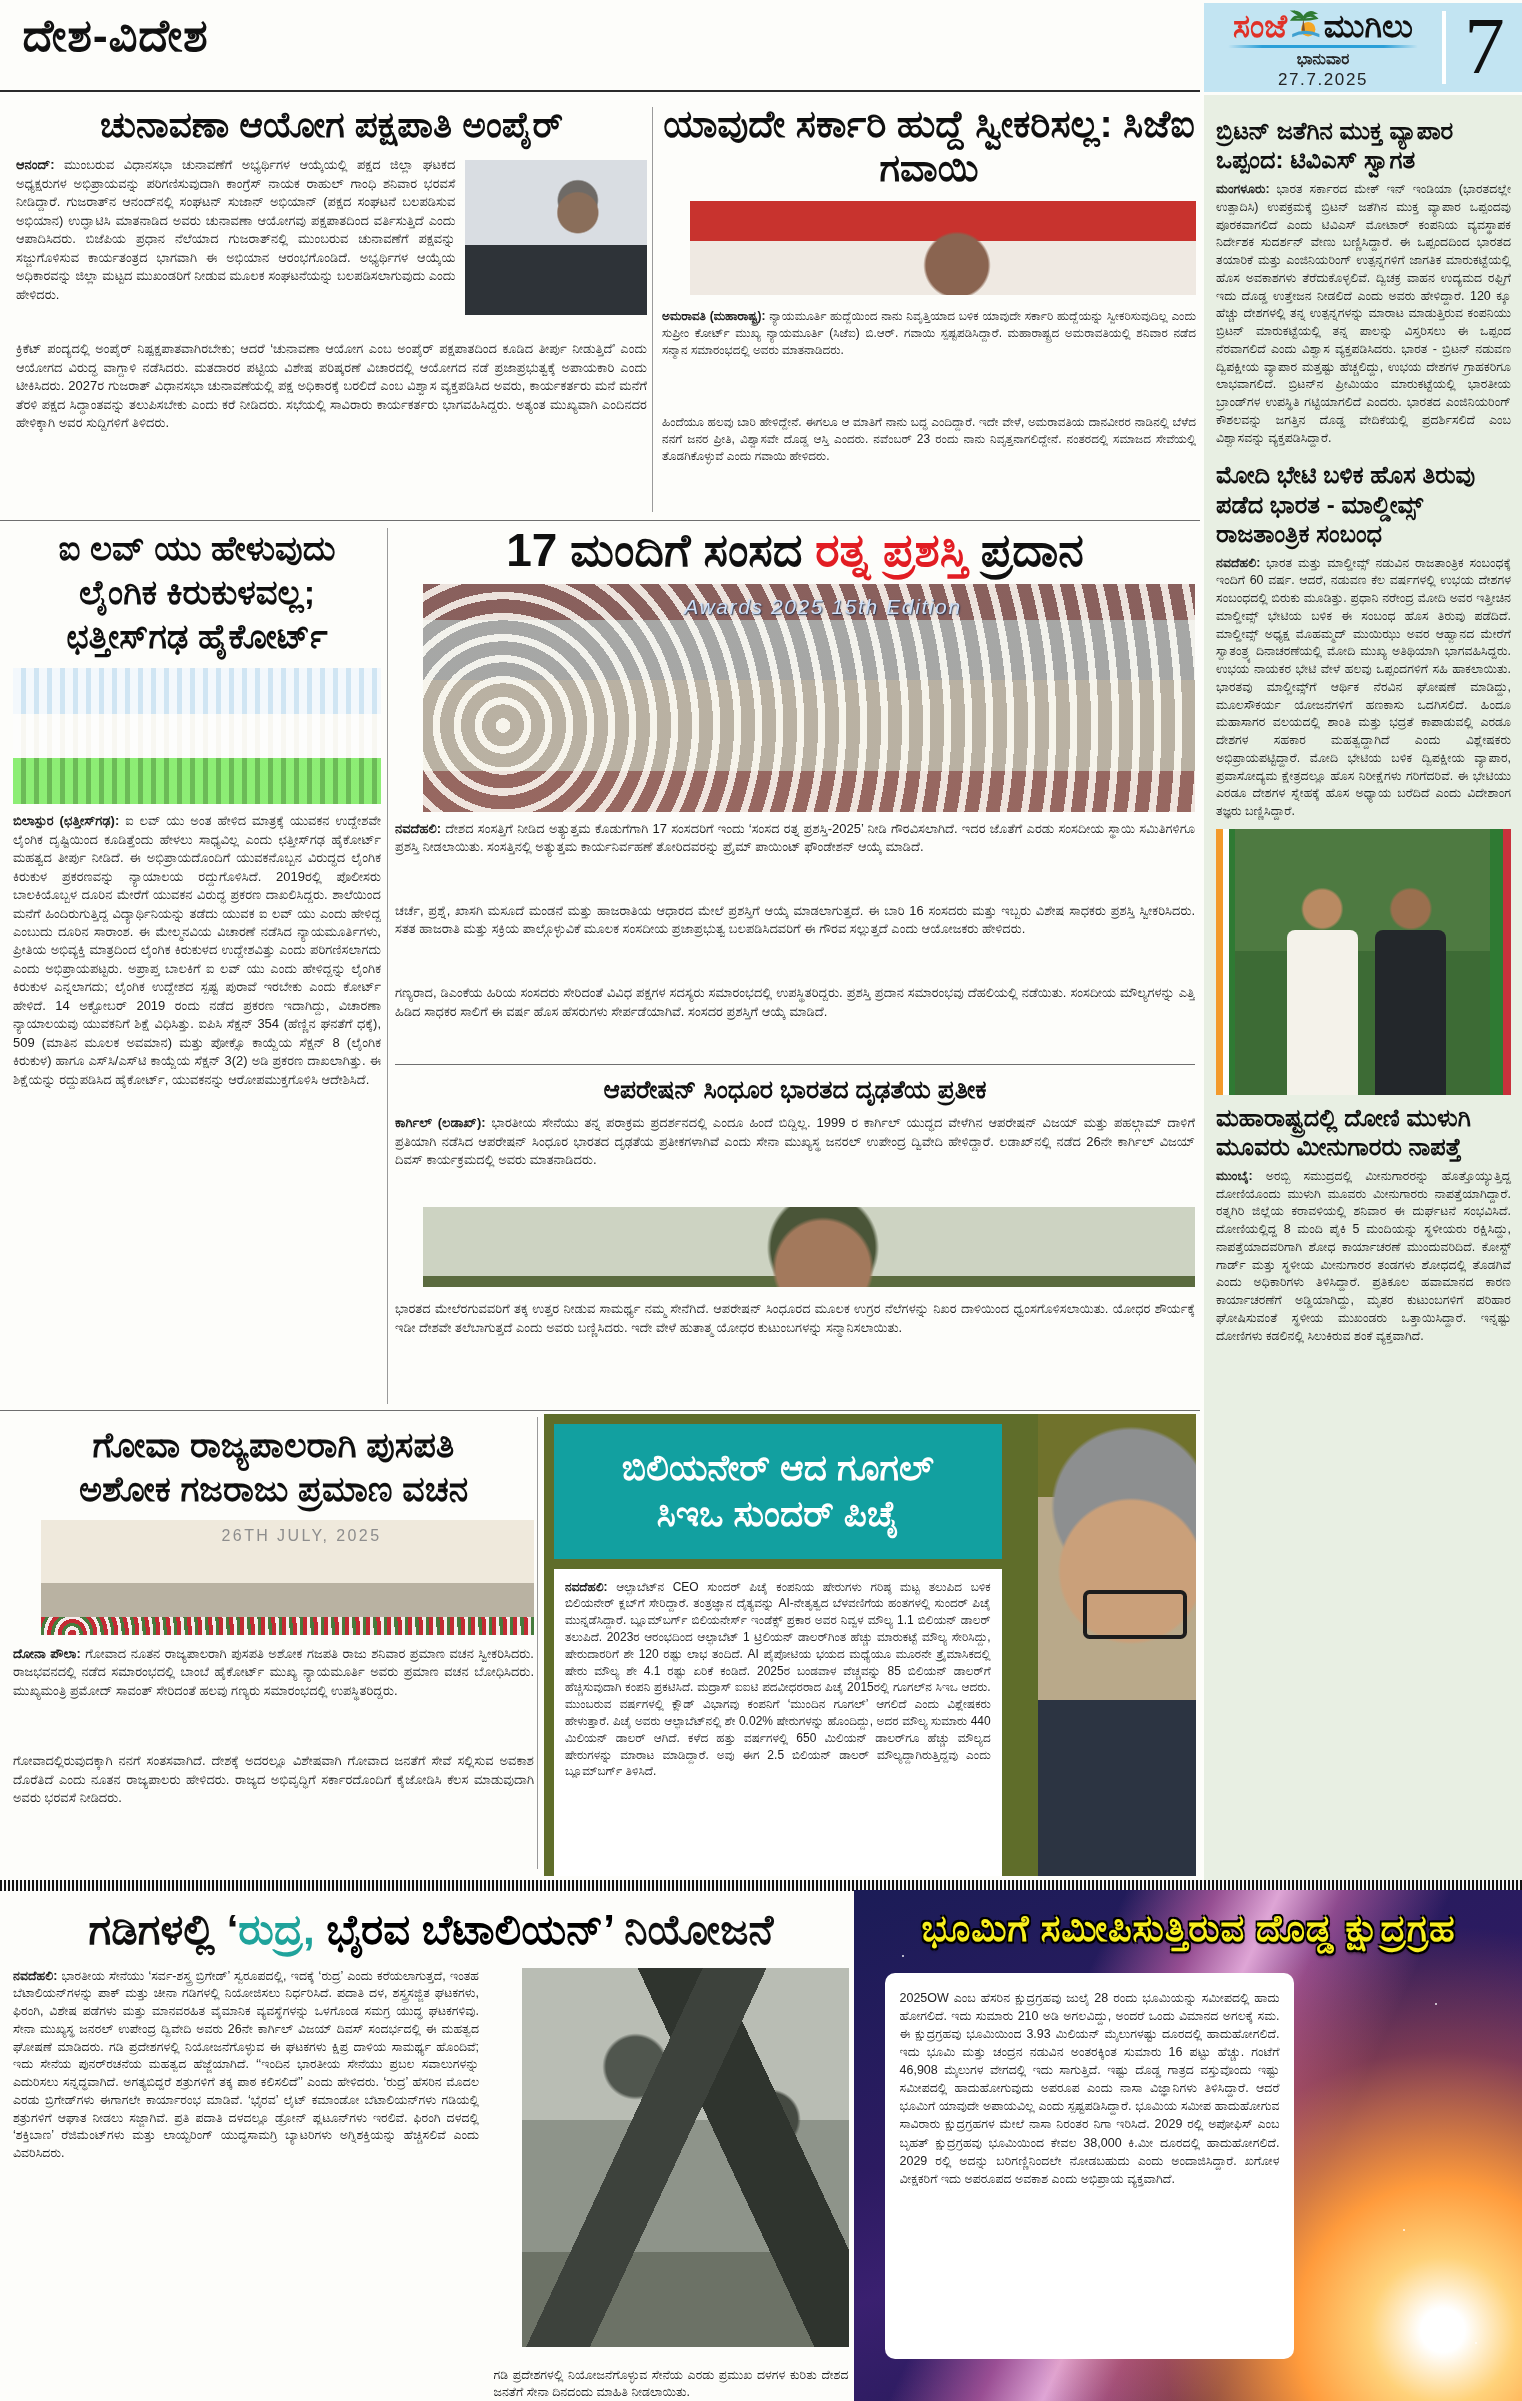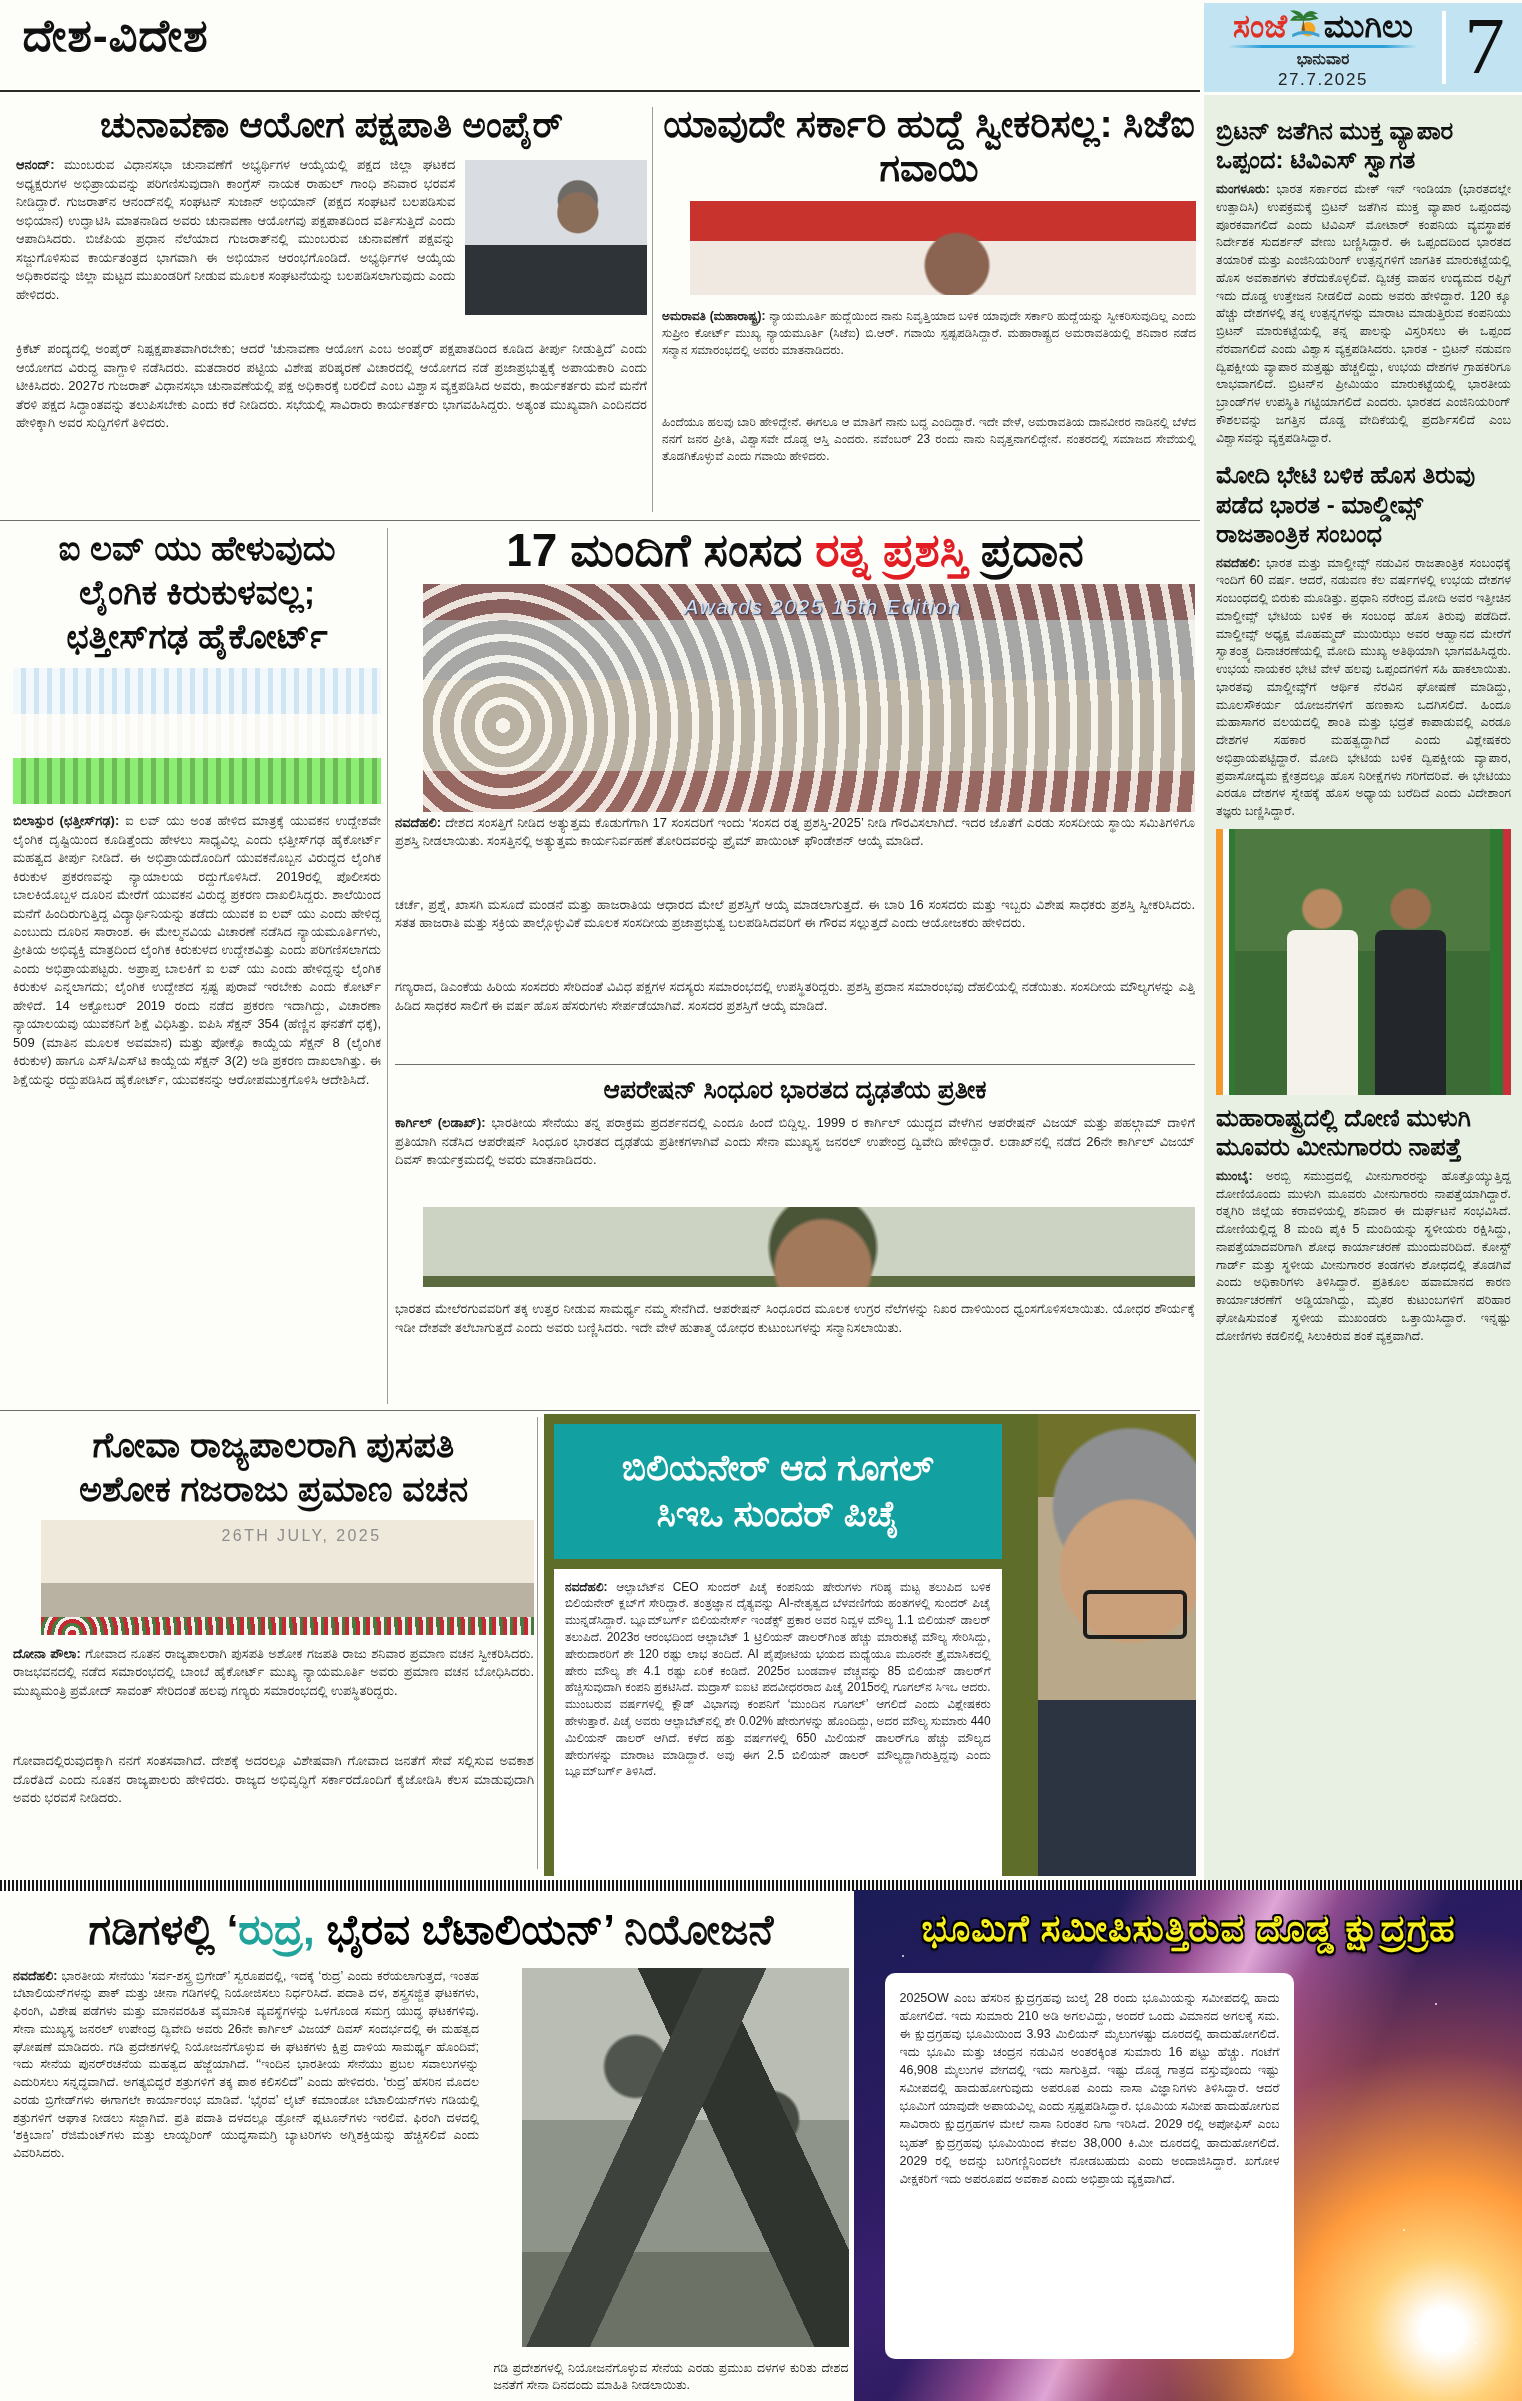--- a/index.html
+++ b/index.html
@@ -110,21 +110,21 @@
   #sidebar { position:absolute; left:1204px; top:95px; width:319px; height:1785px; background:#e8efe3; padding:13px 12px; overflow:hidden; }
   .side-hl { font-size:24px; font-weight:bold; line-height:1.22; color:#101010; margin:8px 0 6.5px; }
   .side-body { font-size:12.5px; line-height:1.42; text-align:justify; color:#1c1c1c; }
 
   
   #art-iloveyou { left:13px; top:526px; width:368px; height:881px; }
   #art-iloveyou .hl { font-size:34px; line-height:1.3; margin-bottom:9.7px; }
   #art-sansad { left:395px; top:525px; width:800px; height:537px; }
   #art-sansad .hl { font-size:46px; line-height:1.1; margin:0 0 8px; }
   #art-sansad .hl .red { color:#e21d23; }
-  #art-sansad .cols { margin-top:2px; height:234px; }
+  #art-sansad .cols { margin-top:8px; height:234px; }
 
   
   #art-sindoor { left:395px; top:1068px; width:800px; height:339px; }
   #art-sindoor .hl { font-size:25px; margin:6.5px 0 9.7px; }
 
   
   #art-goa { left:13px; top:1415px; width:521px; height:458px; }
   #art-goa .hl { font-size:35px; line-height:1.25; margin:8px 0 9.7px; }
   #art-goa .cols { margin-top:9.7px; }
   #art-pichai { left:544px; top:1414px; width:652px; height:462px; background:#5f6d2a; display:flex; }
@@ -137,21 +137,21 @@
   
   #hatch { position:absolute; left:0; top:1880px; width:1523px; height:10.5px;
     background:repeating-linear-gradient(90deg,#141414 0 1.6px,#f7f7f7 1.6px 4px); }
   #art-rudra { left:13px; top:1895px; width:836px; height:507px; }
   #art-rudra .hl { font-size:42px; line-height:1.15; margin:11.3px 0 13px; }
   #art-rudra .hl .teal { color:#1fa39b; }
   #art-rudra .hl .red { color:#000000; }
   .rudra-flex { display:flex; gap:14.5px; }
   .rudra-text { width:466px; font-size:12.5px; }
   .rudra-photo-col { width:355px; }
-  .rudra-cont { margin-top:13px; font-size:12.5px; }
+  .rudra-cont { margin-top:20px; font-size:12.5px; }
 
   #panel-asteroid { position:absolute; left:854px; top:1890px; width:669px; height:512px; overflow:hidden;
     background:
       radial-gradient(circle at 88% 86%, #ffffff 0 3%, #ffd27a 10%, #ff9b3c 20%, rgba(255,110,40,.35) 38%, rgba(255,110,40,0) 55%),
       linear-gradient(115deg, rgba(255,120,200,0) 30%, rgba(243,120,190,.55) 40%, rgba(255,190,235,.85) 47%, rgba(243,120,190,.5) 54%, rgba(255,120,200,0) 66%),
       linear-gradient(160deg,#1b1c57 0%, #2c1b61 38%, #3a2070 55%, #161545 100%);
   }
   .asteroid-hl { margin-top:18px; text-align:center; color:#f8ef1e; font-size:37px; font-weight:bold; letter-spacing:0.8px;
     text-shadow:1.6px 1.6px 0 #000, -1.6px -1.6px 0 #000, 1.6px -1.6px 0 #000, -1.6px 1.6px 0 #000, 0 2.4px 3.2px rgba(0,0,0,.7); }
   .asteroid-box { margin:22.6px 0 0 31px; width:409px; height:386px; background:#ffffff; border-radius:10px;

